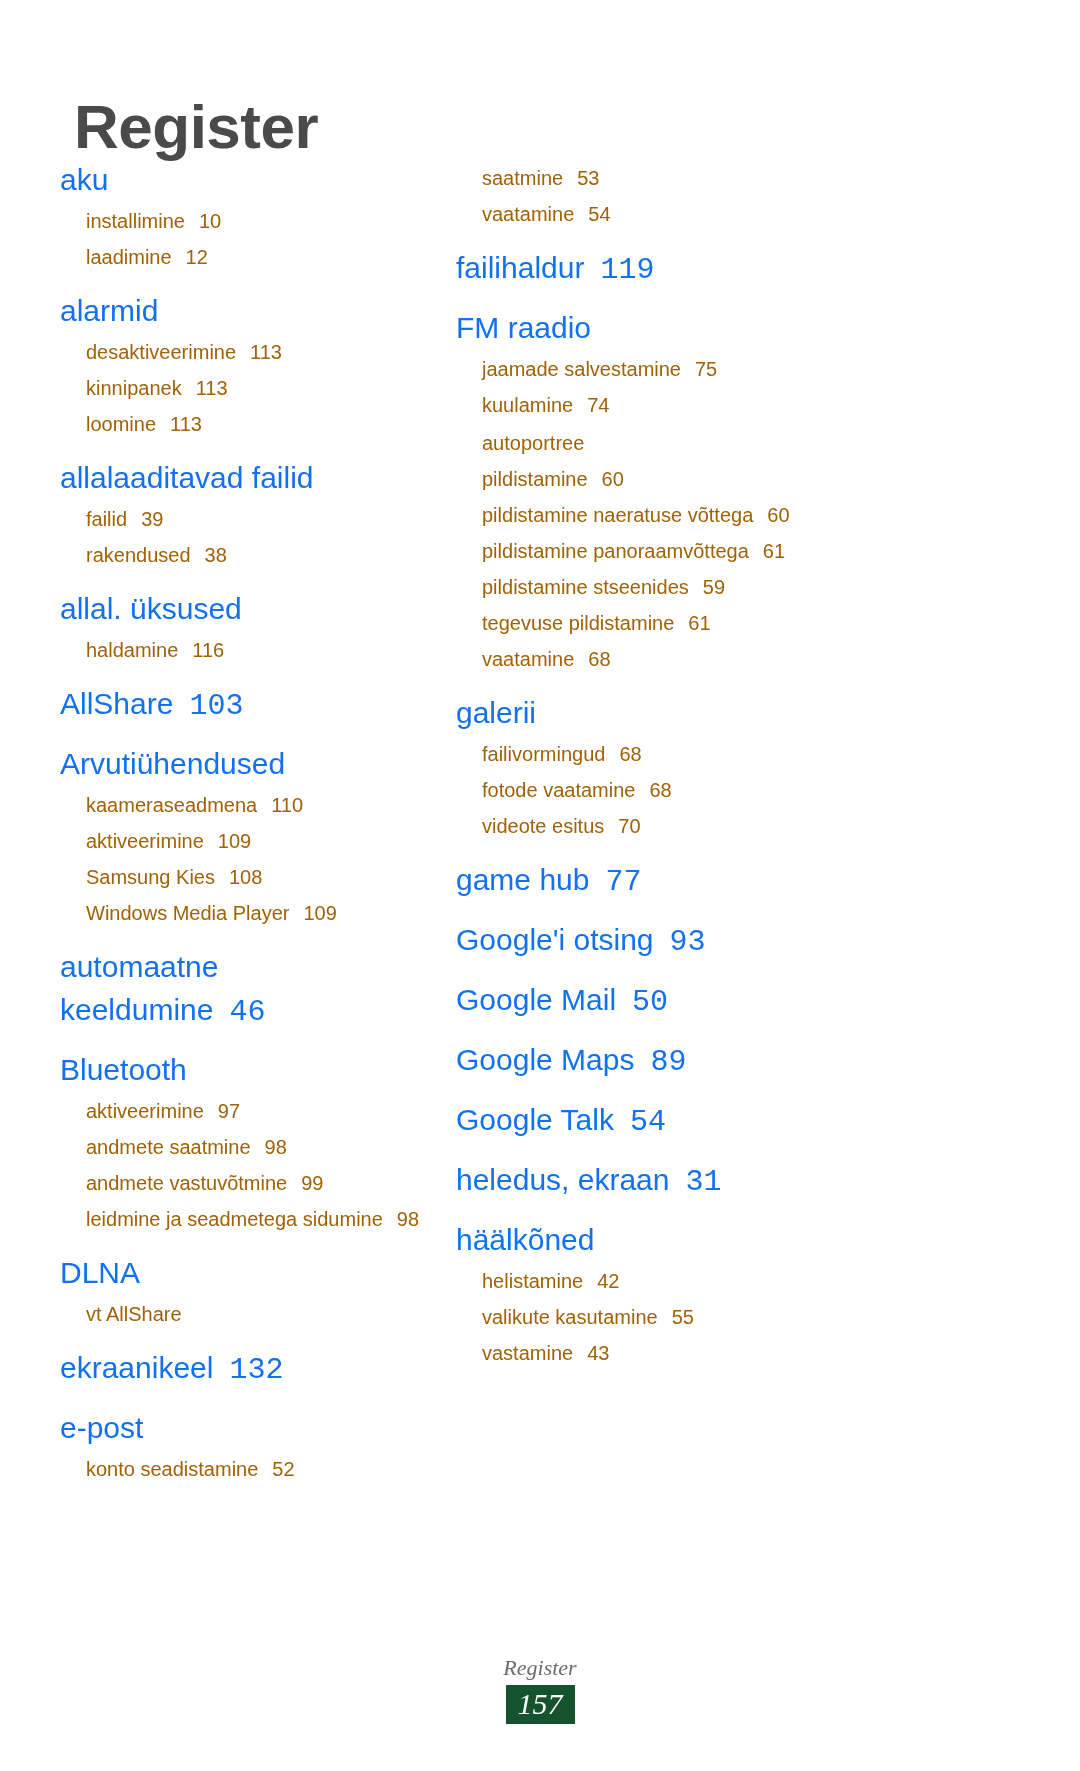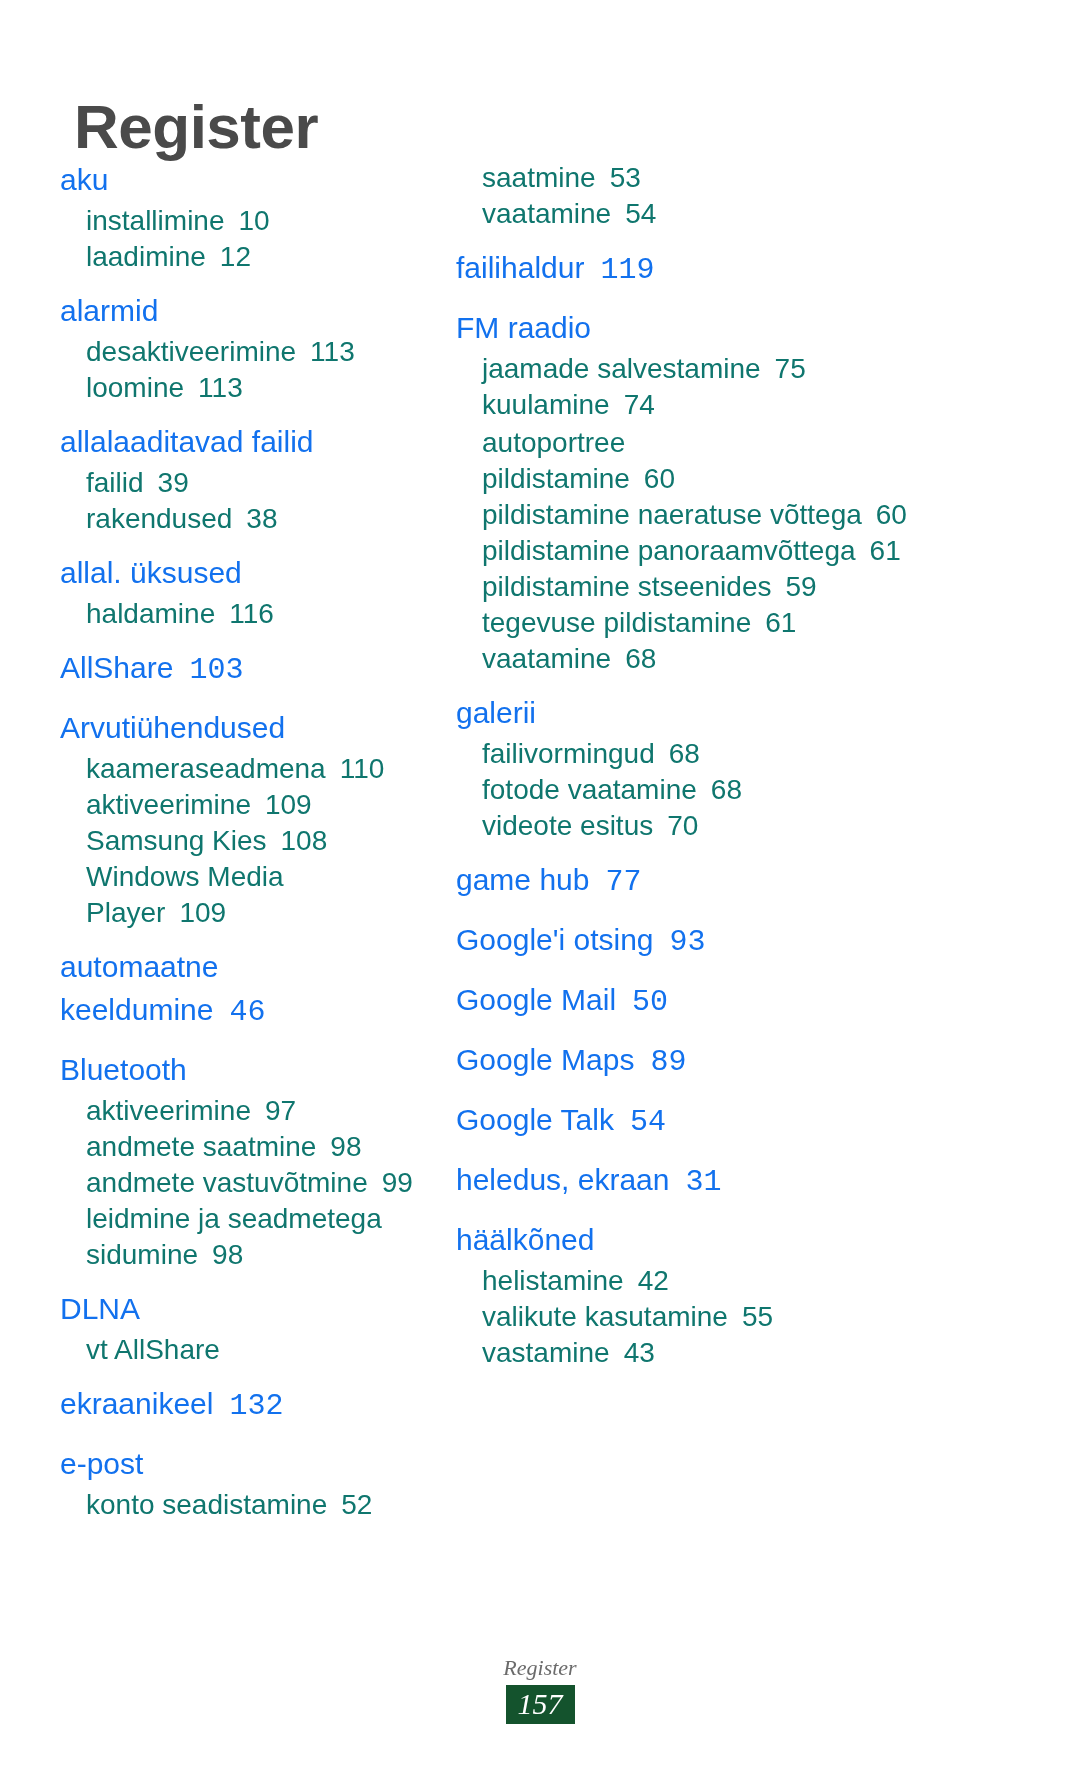--- a/index.html
+++ b/index.html
@@ -66,22 +66,22 @@
   }
   .entry-head.first {
     margin-top: 0;
   }
   .entry-head .pg {
     margin-left: 16px;
     font-family: Liberation Mono, monospace;
   }
 
   .entry-sub {
-    color: #0f766e;
-    font-size: 28px;
+    color: #a16207;
+    font-size: 20px;
     line-height: 36px;
     padding-left: 26px;
     white-space: pre-wrap;
   }
   .entry-sub .pg {
     margin-left: 14px;
   }
 
   .sub-group {
     margin-top: 2px;
@@ -123,20 +123,21 @@
   <div class="columns">
     <div class="col col-left">
         <div class="entry-head first"><span>aku</span></div>
         <div class="sub-group">
           <div class="entry-sub"><span>installimine</span><span class="pg">10</span></div>
           <div class="entry-sub"><span>laadimine</span><span class="pg">12</span></div>
         </div>
         <div class="entry-head"><span>alarmid</span></div>
         <div class="sub-group">
           <div class="entry-sub"><span>desaktiveerimine</span><span class="pg">113</span></div>
+          <div class="entry-sub"><span>kinnipanek</span><span class="pg">113</span></div>
           <div class="entry-sub"><span>loomine</span><span class="pg">113</span></div>
         </div>
         <div class="entry-head"><span>allalaaditavad failid</span></div>
         <div class="sub-group">
           <div class="entry-sub"><span>failid</span><span class="pg">39</span></div>
           <div class="entry-sub"><span>rakendused</span><span class="pg">38</span></div>
         </div>
         <div class="entry-head"><span>allal. üksused</span></div>
         <div class="sub-group">
           <div class="entry-sub"><span>haldamine</span><span class="pg">116</span></div>

